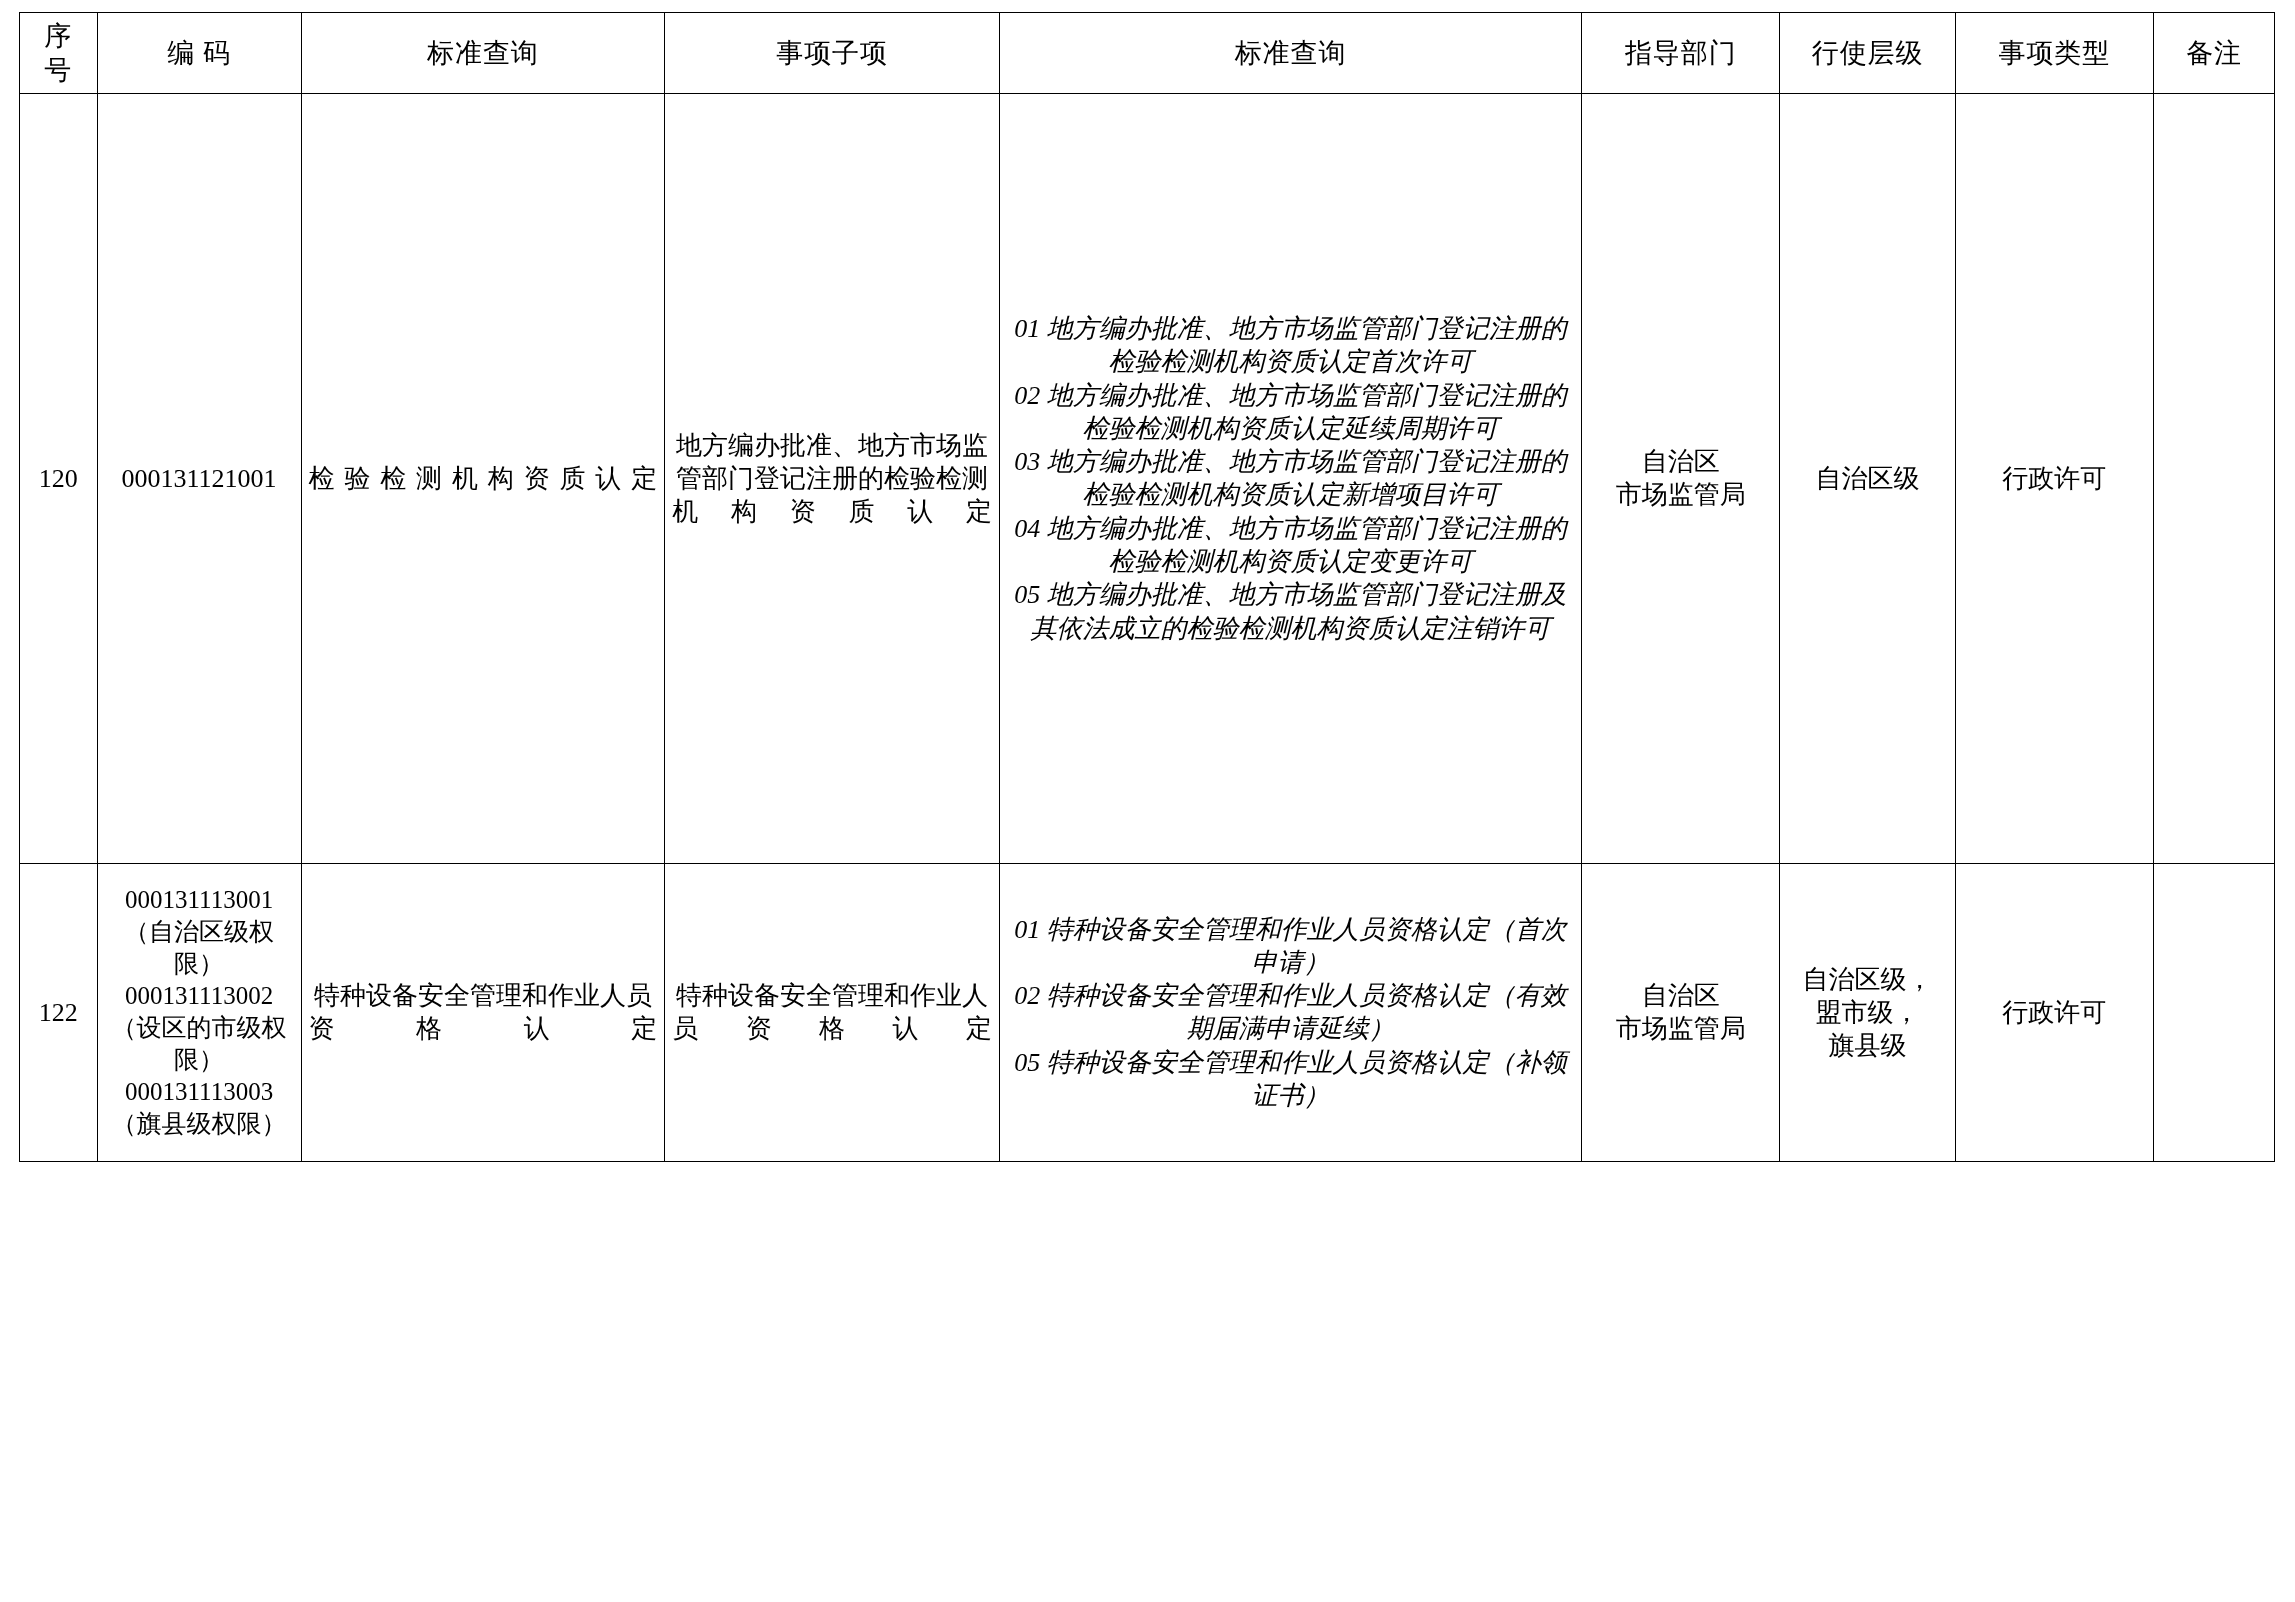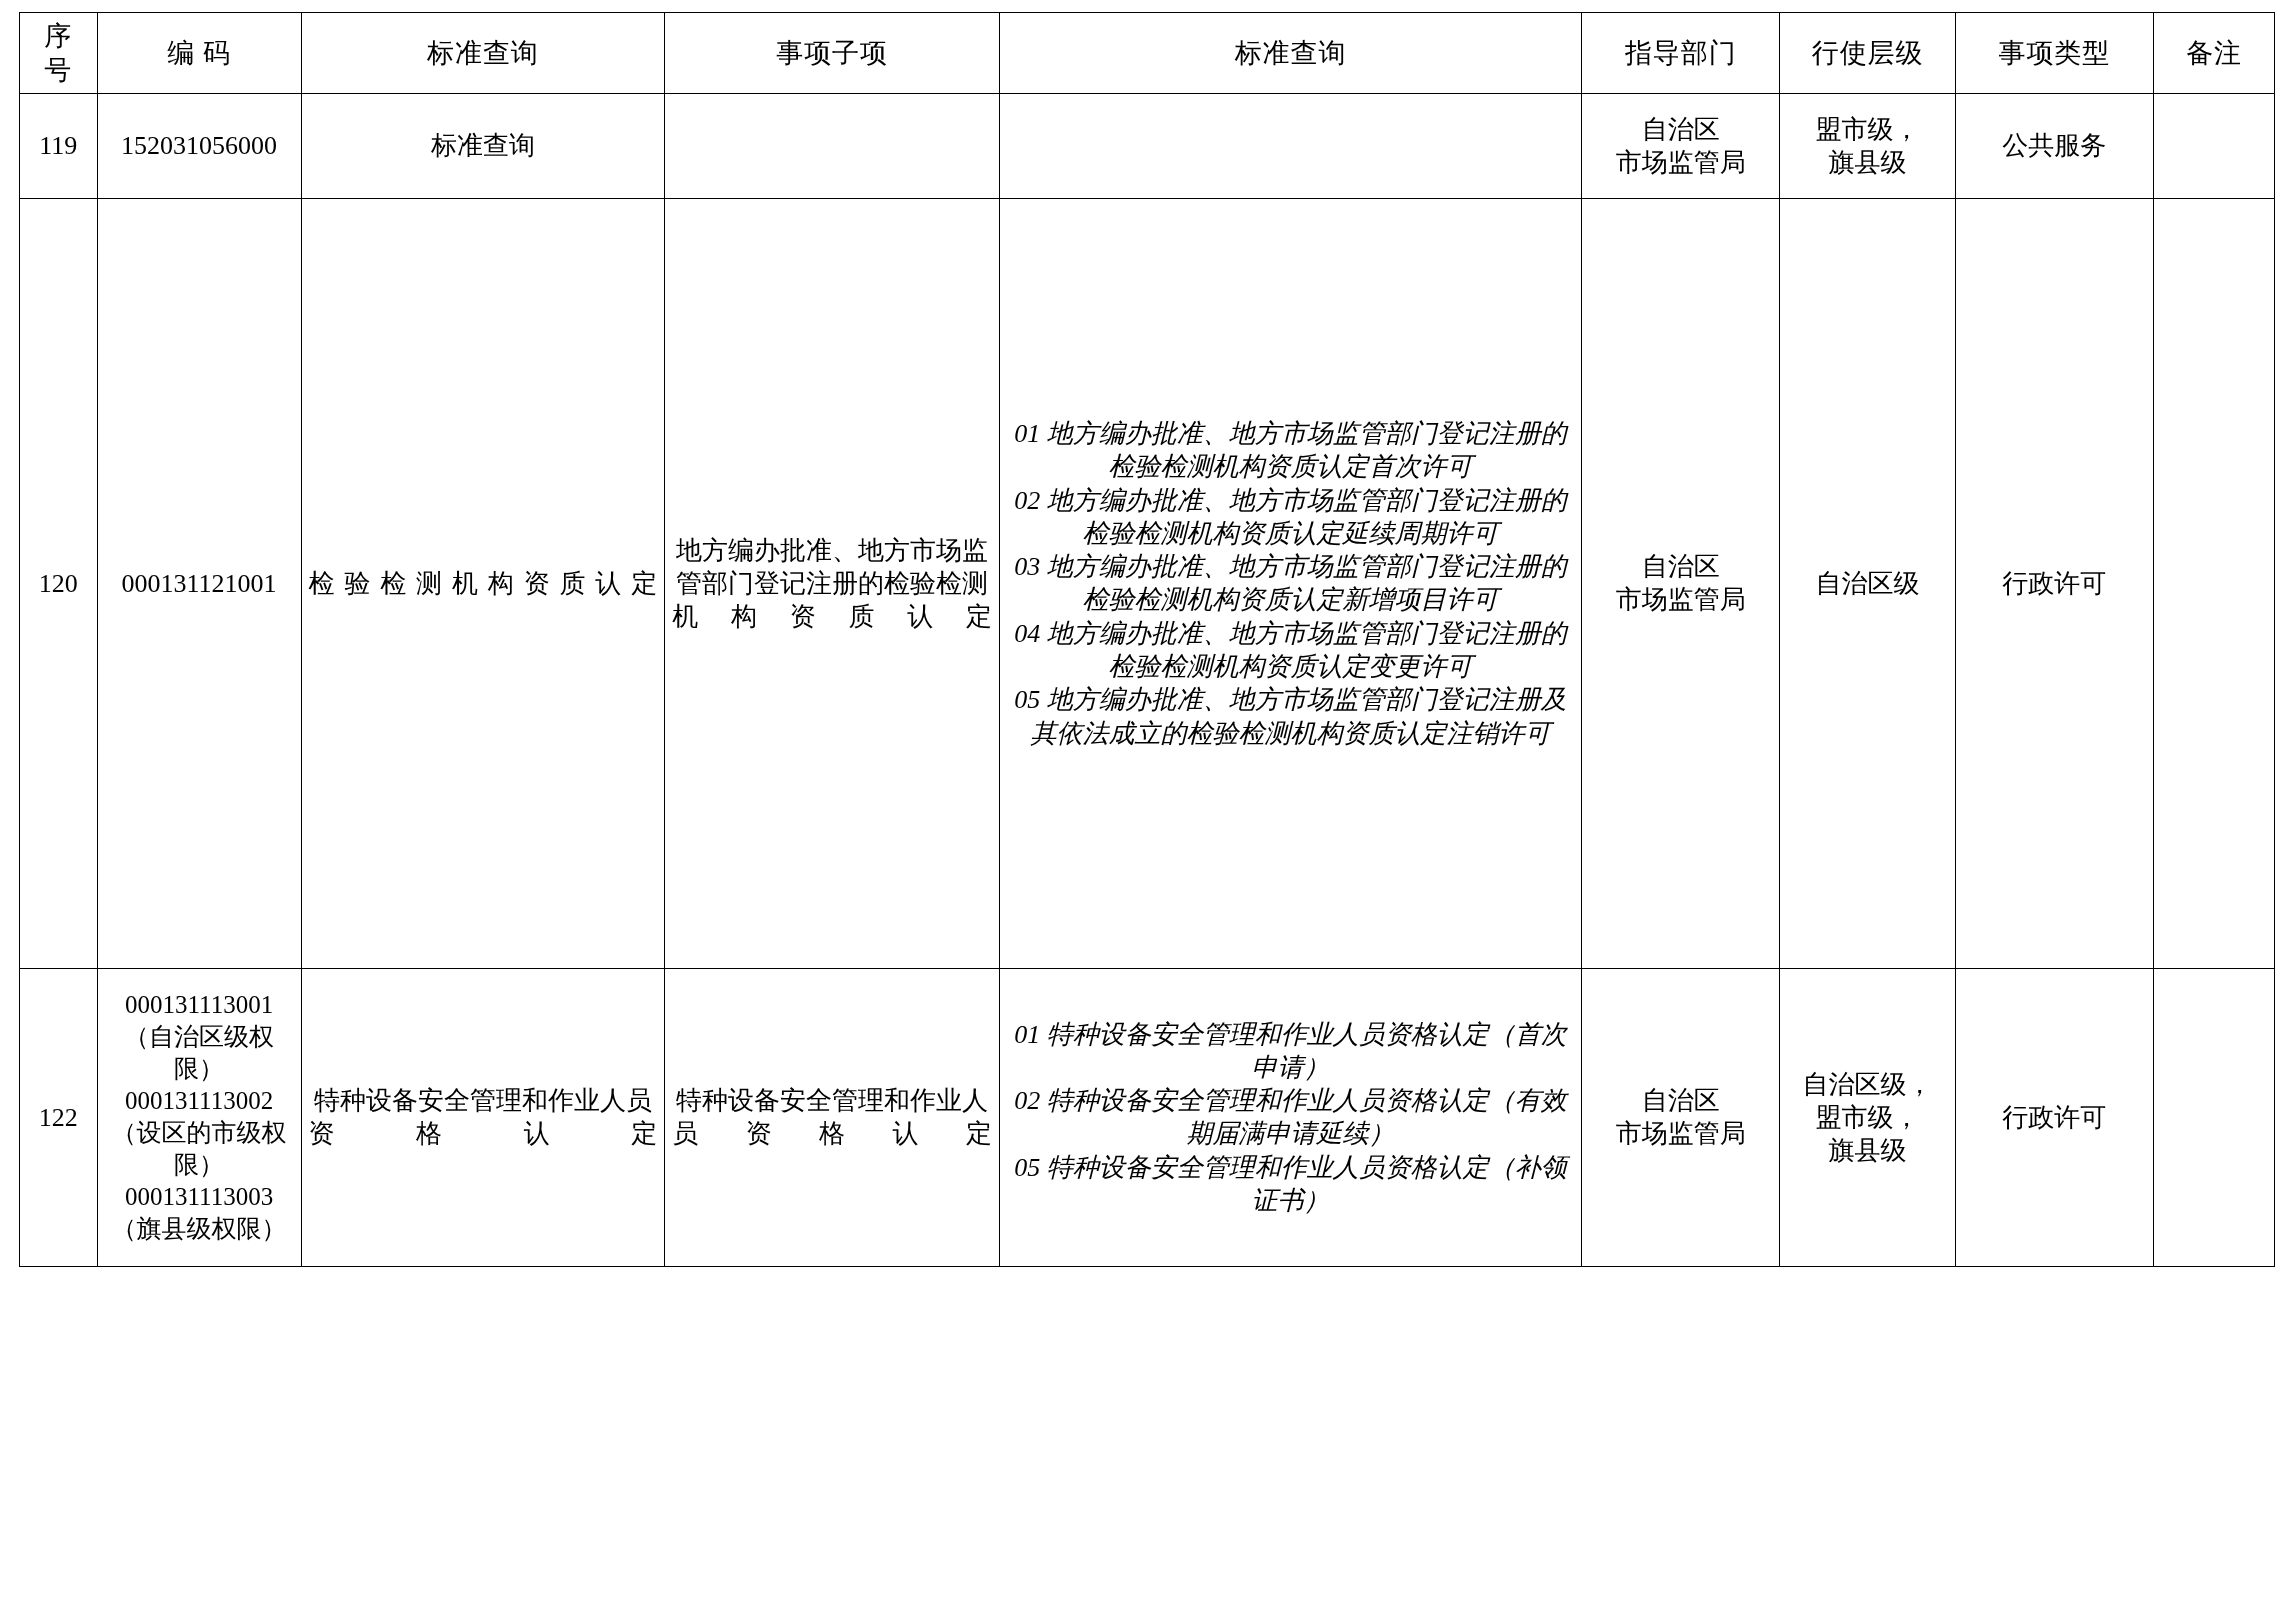--- a/index.html
+++ b/index.html
@@ -101,33 +101,20 @@
         <td>标准查询</td>
         <td>指导部门</td>
         <td>行使层级</td>
         <td>事项类型</td>
         <td>备注</td>
       </tr>
     </thead>
     <tbody>
 
 
-      <tr style="height:105px;">
-        <td>119</td>
-        <td>152031056000</td>
-        <td class="cell-left-plain">标准查询</td>
-        <td></td>
-        <td></td>
-        <td class="multi">自治区
-市场监管局</td>
-        <td class="multi">盟市级，
-旗县级</td>
-        <td>公共服务</td>
-        <td></td>
-      </tr>
 
       <tr style="height:770px;">
         <td>120</td>
         <td>000131121001</td>
         <td class="cell-left">检验检测机构资质认定</td>
         <td class="cell-left">地方编办批准、地方市场监管部门登记注册的检验检测机构资质认定</td>
         <td class="biz-cell multi">01 地方编办批准、地方市场监管部门登记注册的检验检测机构资质认定首次许可
 02 地方编办批准、地方市场监管部门登记注册的检验检测机构资质认定延续周期许可
 03 地方编办批准、地方市场监管部门登记注册的检验检测机构资质认定新增项目许可
 04 地方编办批准、地方市场监管部门登记注册的检验检测机构资质认定变更许可

